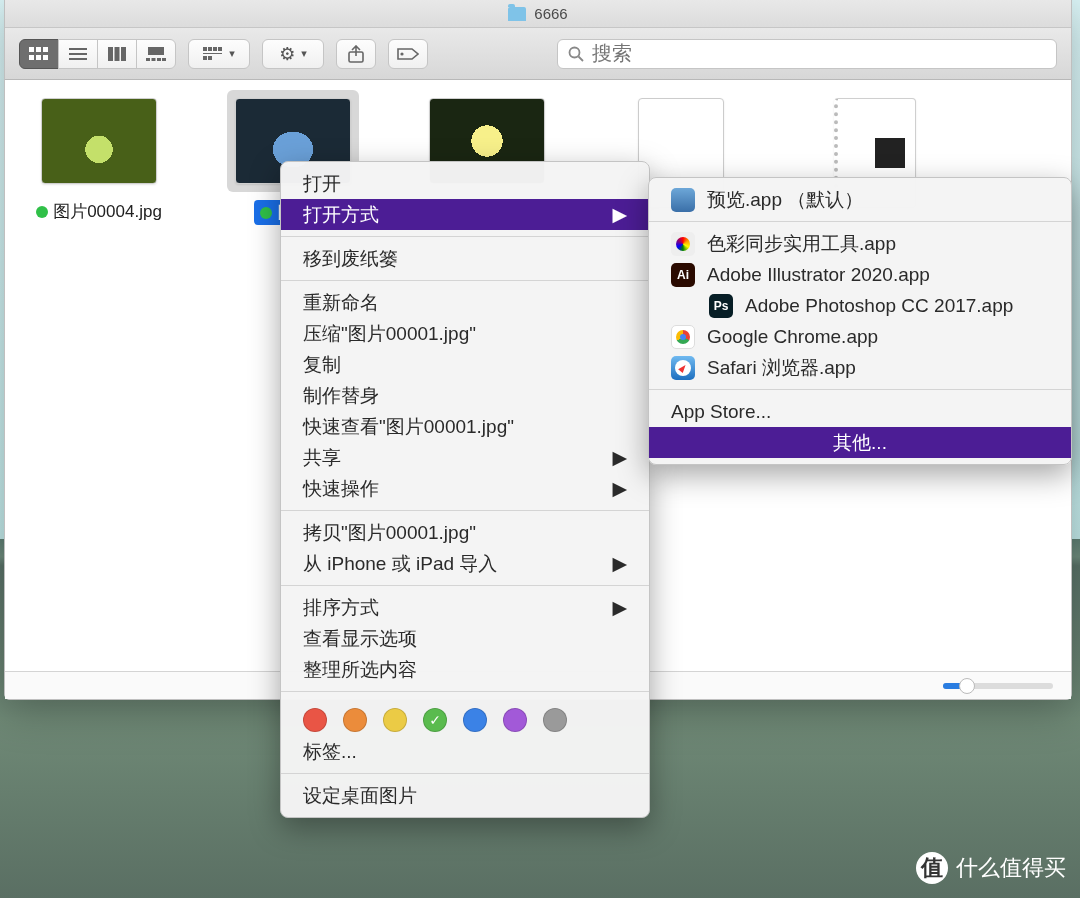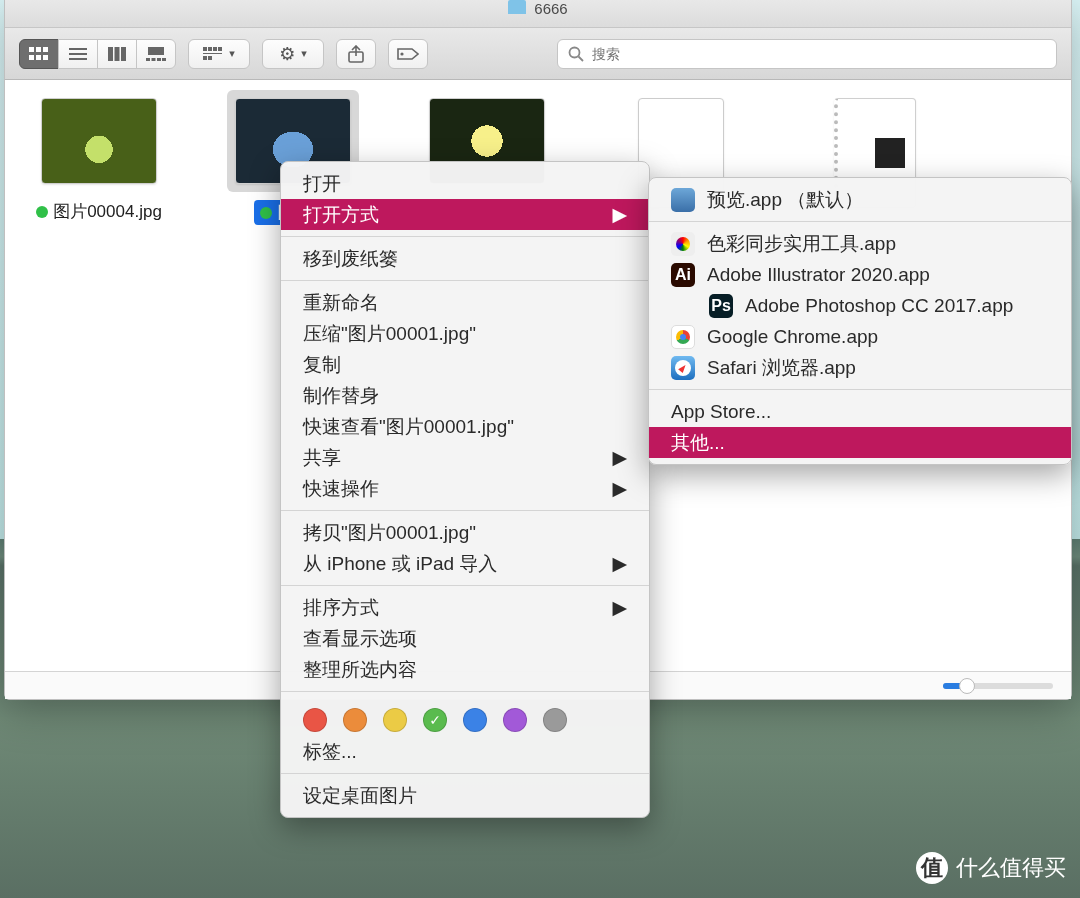--- a/index.html
+++ b/index.html
@@ -14,21 +14,21 @@
     
     .finder {
       position: absolute; left: 4px; top: 0; width: 1068px; height: 700px;
       background: #fff;
       border: 1px solid #bfbfbf;
       border-top: none;
       border-radius: 0 0 6px 6px;
       box-shadow: 0 12px 40px rgba(0,0,0,.25);
     }
     .titlebar {
-      height: 28px; display:flex; justify-content:center;
+      height: 28px; display:flex; align-items:center; justify-content:center;
       background: linear-gradient(#e8e8e8, #dcdcdc); border-bottom:1px solid #c6c6c6;
       font-size: 15px; color:#4a4a4a; font-weight:500;
     }
     .titlebar .folder-icon {
       width:18px; height:14px; background:#7fc3e8;
       border-radius: 2px 2px 0 0; margin-right:8px; position:relative;
     }
     .titlebar .folder-icon::before {
       content:""; position:absolute; top:-3px; left:0; width:7px; height:3px; background:#7fc3e8; border-radius:2px 2px 0 0;
     }
@@ -45,21 +45,21 @@
     }
     .tbtn:first-child { border-radius:6px 0 0 6px; margin-left:0; }
     .tbtn:last-child  { border-radius:0 6px 6px 0; }
     .tbtn.single { border-radius:6px; }
     .tbtn.active { background: #6e6e6e; color:#fff; border-color:#555; }
     .search {
       margin-left:auto; flex:1; max-width:500px;
       height: 30px; border:1px solid #c5c5c5; border-radius:6px; background:#fff;
       display:flex; align-items:center; padding:0 10px; gap:8px;
     }
-    .search input { border:none; outline:none; font-size:14px; flex:1; color:#555; background:transparent; }
+    .search input { border:none; outline:none; font-size:20px; flex:1; color:#555; background:transparent; }
     .search .mag { color:#888; }
 
     .content {
       position:relative; height: calc(100% - 28px - 52px - 28px); 
       overflow:hidden; padding:10px;
     }
     .files { display:flex; gap:26px; align-items:flex-start; }
     .file { width:168px; display:flex; flex-direction:column; align-items:center; }
     .thumb {
       width:116px; height:86px; border:1px solid #cfcfcf; border-radius:4px;
@@ -100,26 +100,26 @@
       border:1px solid #c4c4c4; border-radius:8px;
       box-shadow: 0 10px 30px rgba(0,0,0,.35);
       font-size: 19px; color:#2a2a2a; padding:6px 0;
     }
     .menu.main { left:280px; top:161px; width:370px; }
     .menu.sub  { left:648px; top:177px; width:424px; }
     .mi {
       height:31px; display:flex; align-items:center; padding: 0 22px;
       position:relative;
     }
-    .mi.hl { background:#be185d; color:#fff; }
+    .mi.hl { background:#4c1d95; color:#fff;justify-content:center; }
     .mi .arrow { margin-left:auto; }
     .sep { height:1px; background:#d4d4d4; margin:6px 0; }
     .mi .app-icon {
       width:24px; height:24px; border-radius:5px; margin-right:12px;
-      display:flex; align-items:center; justify-content:center; font-size:16px; font-weight:700; color:#fff;
+      display:flex; align-items:center; justify-content:center; font-size:12px; font-weight:700; color:#fff;
     }
     .ic-preview { background: linear-gradient(#6da7d8,#3a6fa8); }
     .ic-color   { background: #eee; position:relative; }
     .ic-color::before { content:""; position:absolute; width:14px; height:14px; background: conic-gradient(red,orange,yellow,green,blue,purple,red); border-radius:50%; }
     .ic-ai { background:#2a0a00; color:#ff9a3c; }
     .ic-ps { background:#071e26; color:#5ac8e8;margin-left:38px; }
     .ic-ch { background:#fff; border:1px solid #ddd; position:relative; }
     .ic-ch::before { content:""; position:absolute; width:14px; height:14px; border-radius:50%;
       background: conic-gradient(#ea4335 0 33%, #34a853 33% 66%, #fbbc05 66% 100%); }
     .ic-ch::after { content:""; position:absolute; width:6px; height:6px; border-radius:50%; background:#4285f4; }

